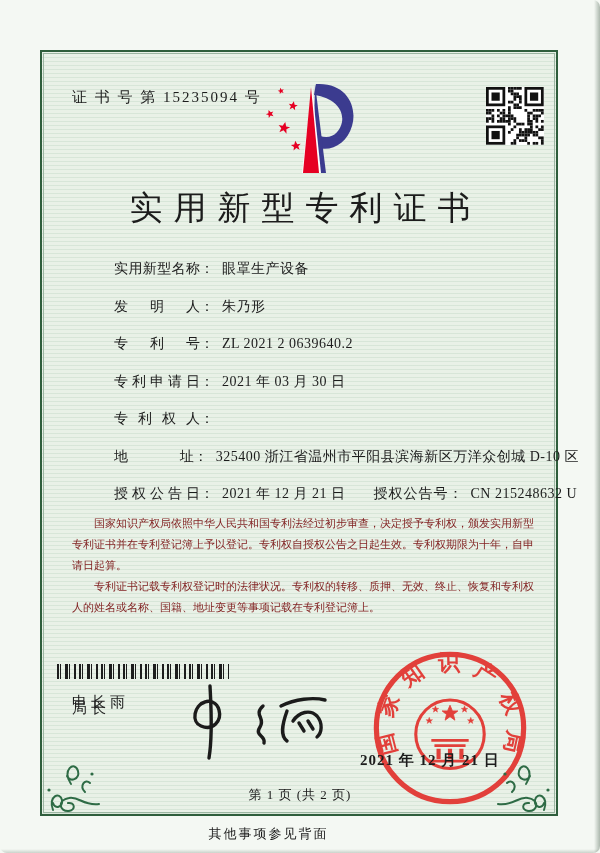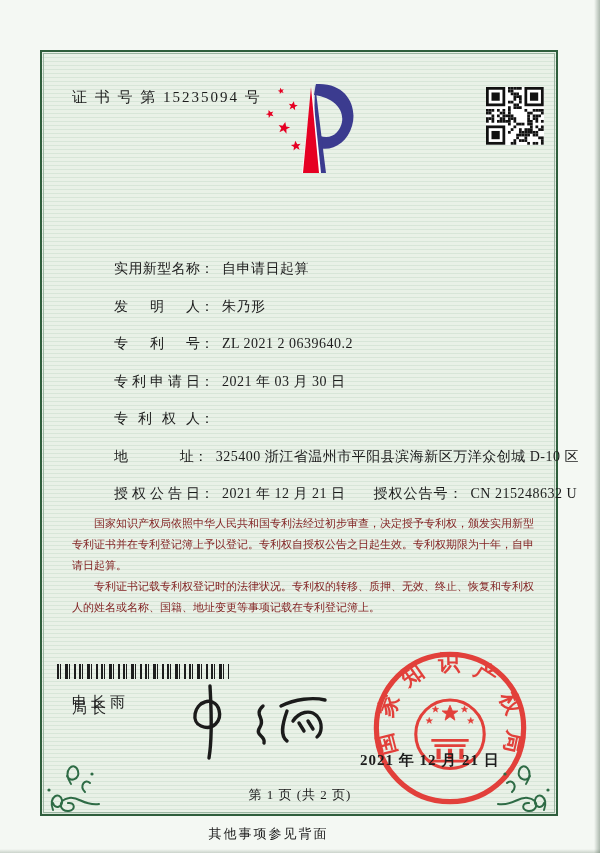--- a/index.html
+++ b/index.html
@@ -13,21 +13,21 @@
     --logo-blue:#3b3b8f;
   }
   *{margin:0;padding:0;box-sizing:border-box;}
   html,body{width:600px;height:853px;}
   body{
     font-family:"Liberation Serif","DejaVu Serif",serif;
     color:var(--ink);
     background:var(--margin-paper);
   }
   .page{position:relative;width:600px;height:853px;overflow:hidden;
-    background:var(--margin-paper);}
+    background:var(--margin-paper);border-radius:7px;}
   .scan-edge{position:absolute;right:0;top:0;bottom:0;width:6px;
     background:linear-gradient(90deg,transparent,rgba(55,80,60,.38));}
   .scan-edge-bottom{position:absolute;left:0;right:0;bottom:0;height:4px;
     background:linear-gradient(0deg,rgba(55,80,60,.22),transparent);}
   .frame{position:absolute;left:40px;top:50px;width:518px;height:766px;
     border:2px solid var(--frame-green);
     background:
       repeating-linear-gradient(0deg, rgba(170,200,178,.28) 0 1px, rgba(255,255,255,0) 1px 4px),
       var(--paper);}
   .frame::before{content:"";position:absolute;inset:1px;border:1px solid var(--frame-inner);pointer-events:none;}
@@ -231,26 +231,27 @@
           <rect x="24.3" y="54.0" width="2.7" height="2.7"></rect>
           <rect x="27.0" y="54.0" width="2.7" height="2.7"></rect>
           <rect x="40.5" y="54.0" width="2.7" height="2.7"></rect>
           <rect x="45.9" y="54.0" width="2.7" height="2.7"></rect>
           <rect x="48.6" y="54.0" width="2.7" height="2.7"></rect>
           <rect x="54.0" y="54.0" width="2.7" height="2.7"></rect>
         </g>
     </g>
   </svg>
 
+  <div class="abs title">实用新型专利证书</div>
 
   <div class="abs rows">
     <div class="row">
       <span class="lab">实用新型名称</span>
         <span class="colon">：</span>
-      <span class="val">自申请日起算</span>
+      <span class="val">眼罩生产设备</span>
     </div>
     <div class="row">
       <span class="lab">发明人</span>
         <span class="colon">：</span>
       <span class="val">朱乃形</span>
     </div>
     <div class="row">
       <span class="lab">专利号</span>
         <span class="colon">：</span>
       <span class="val">ZL 2021 2 0639640.2</span>

